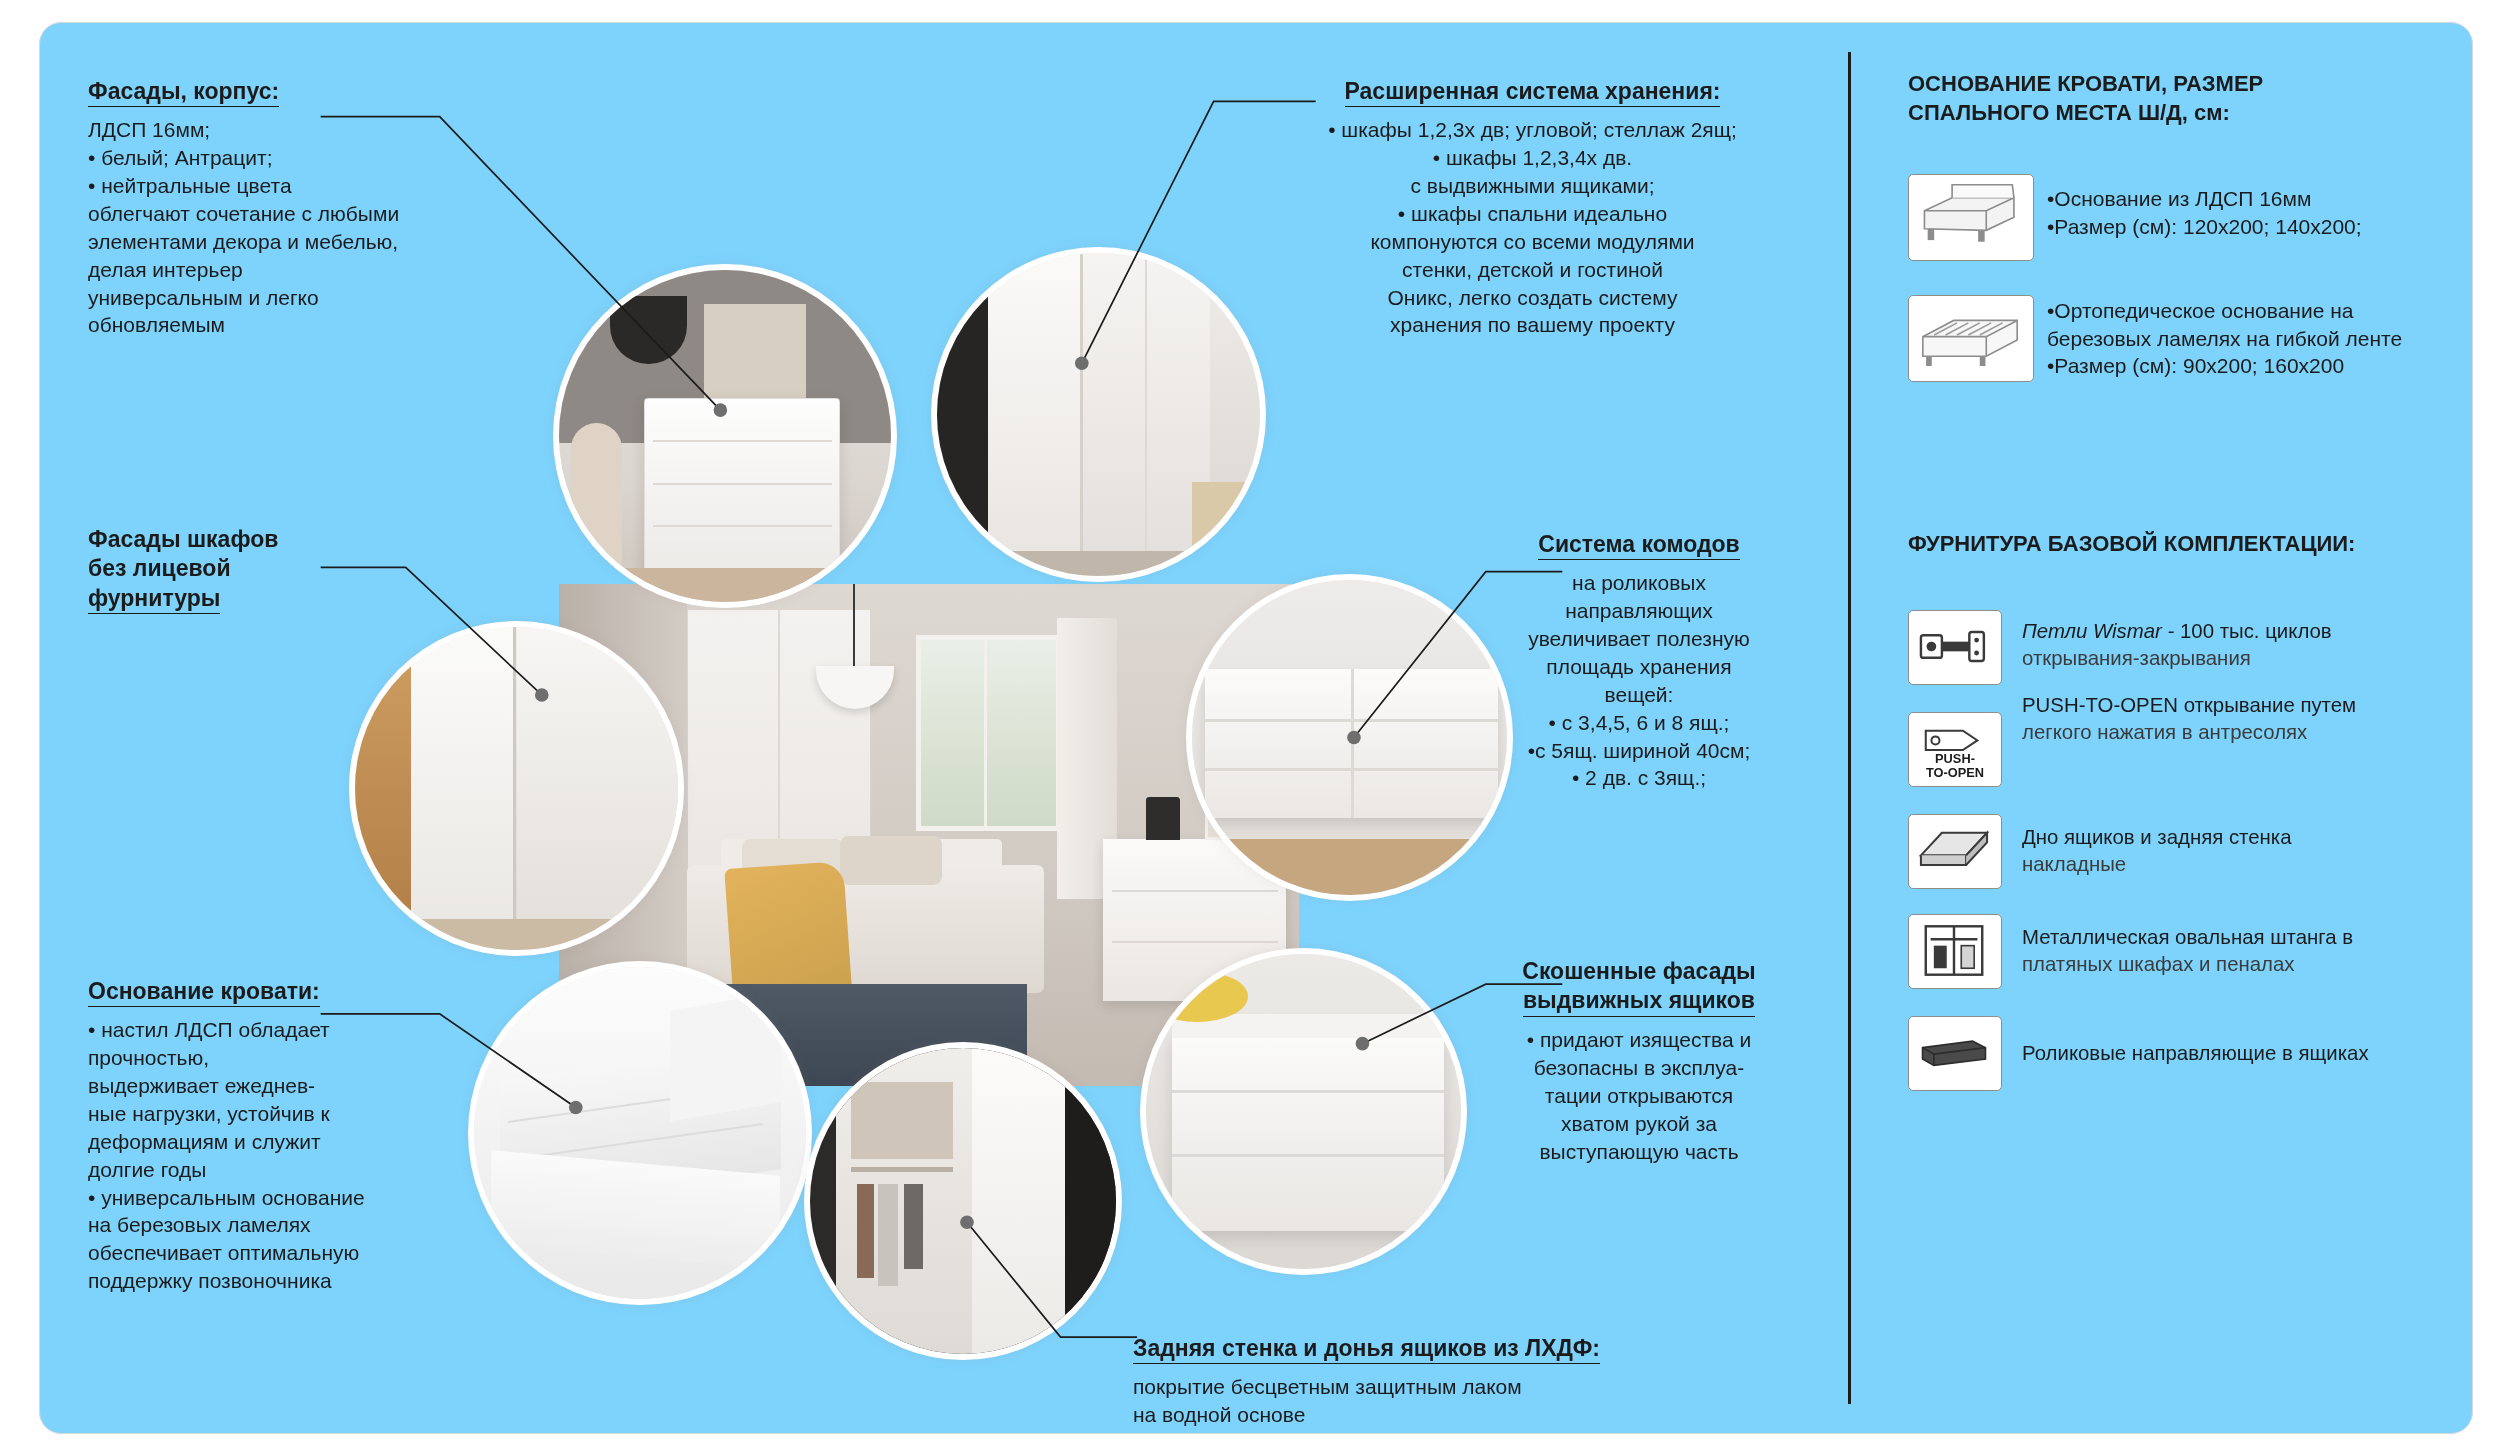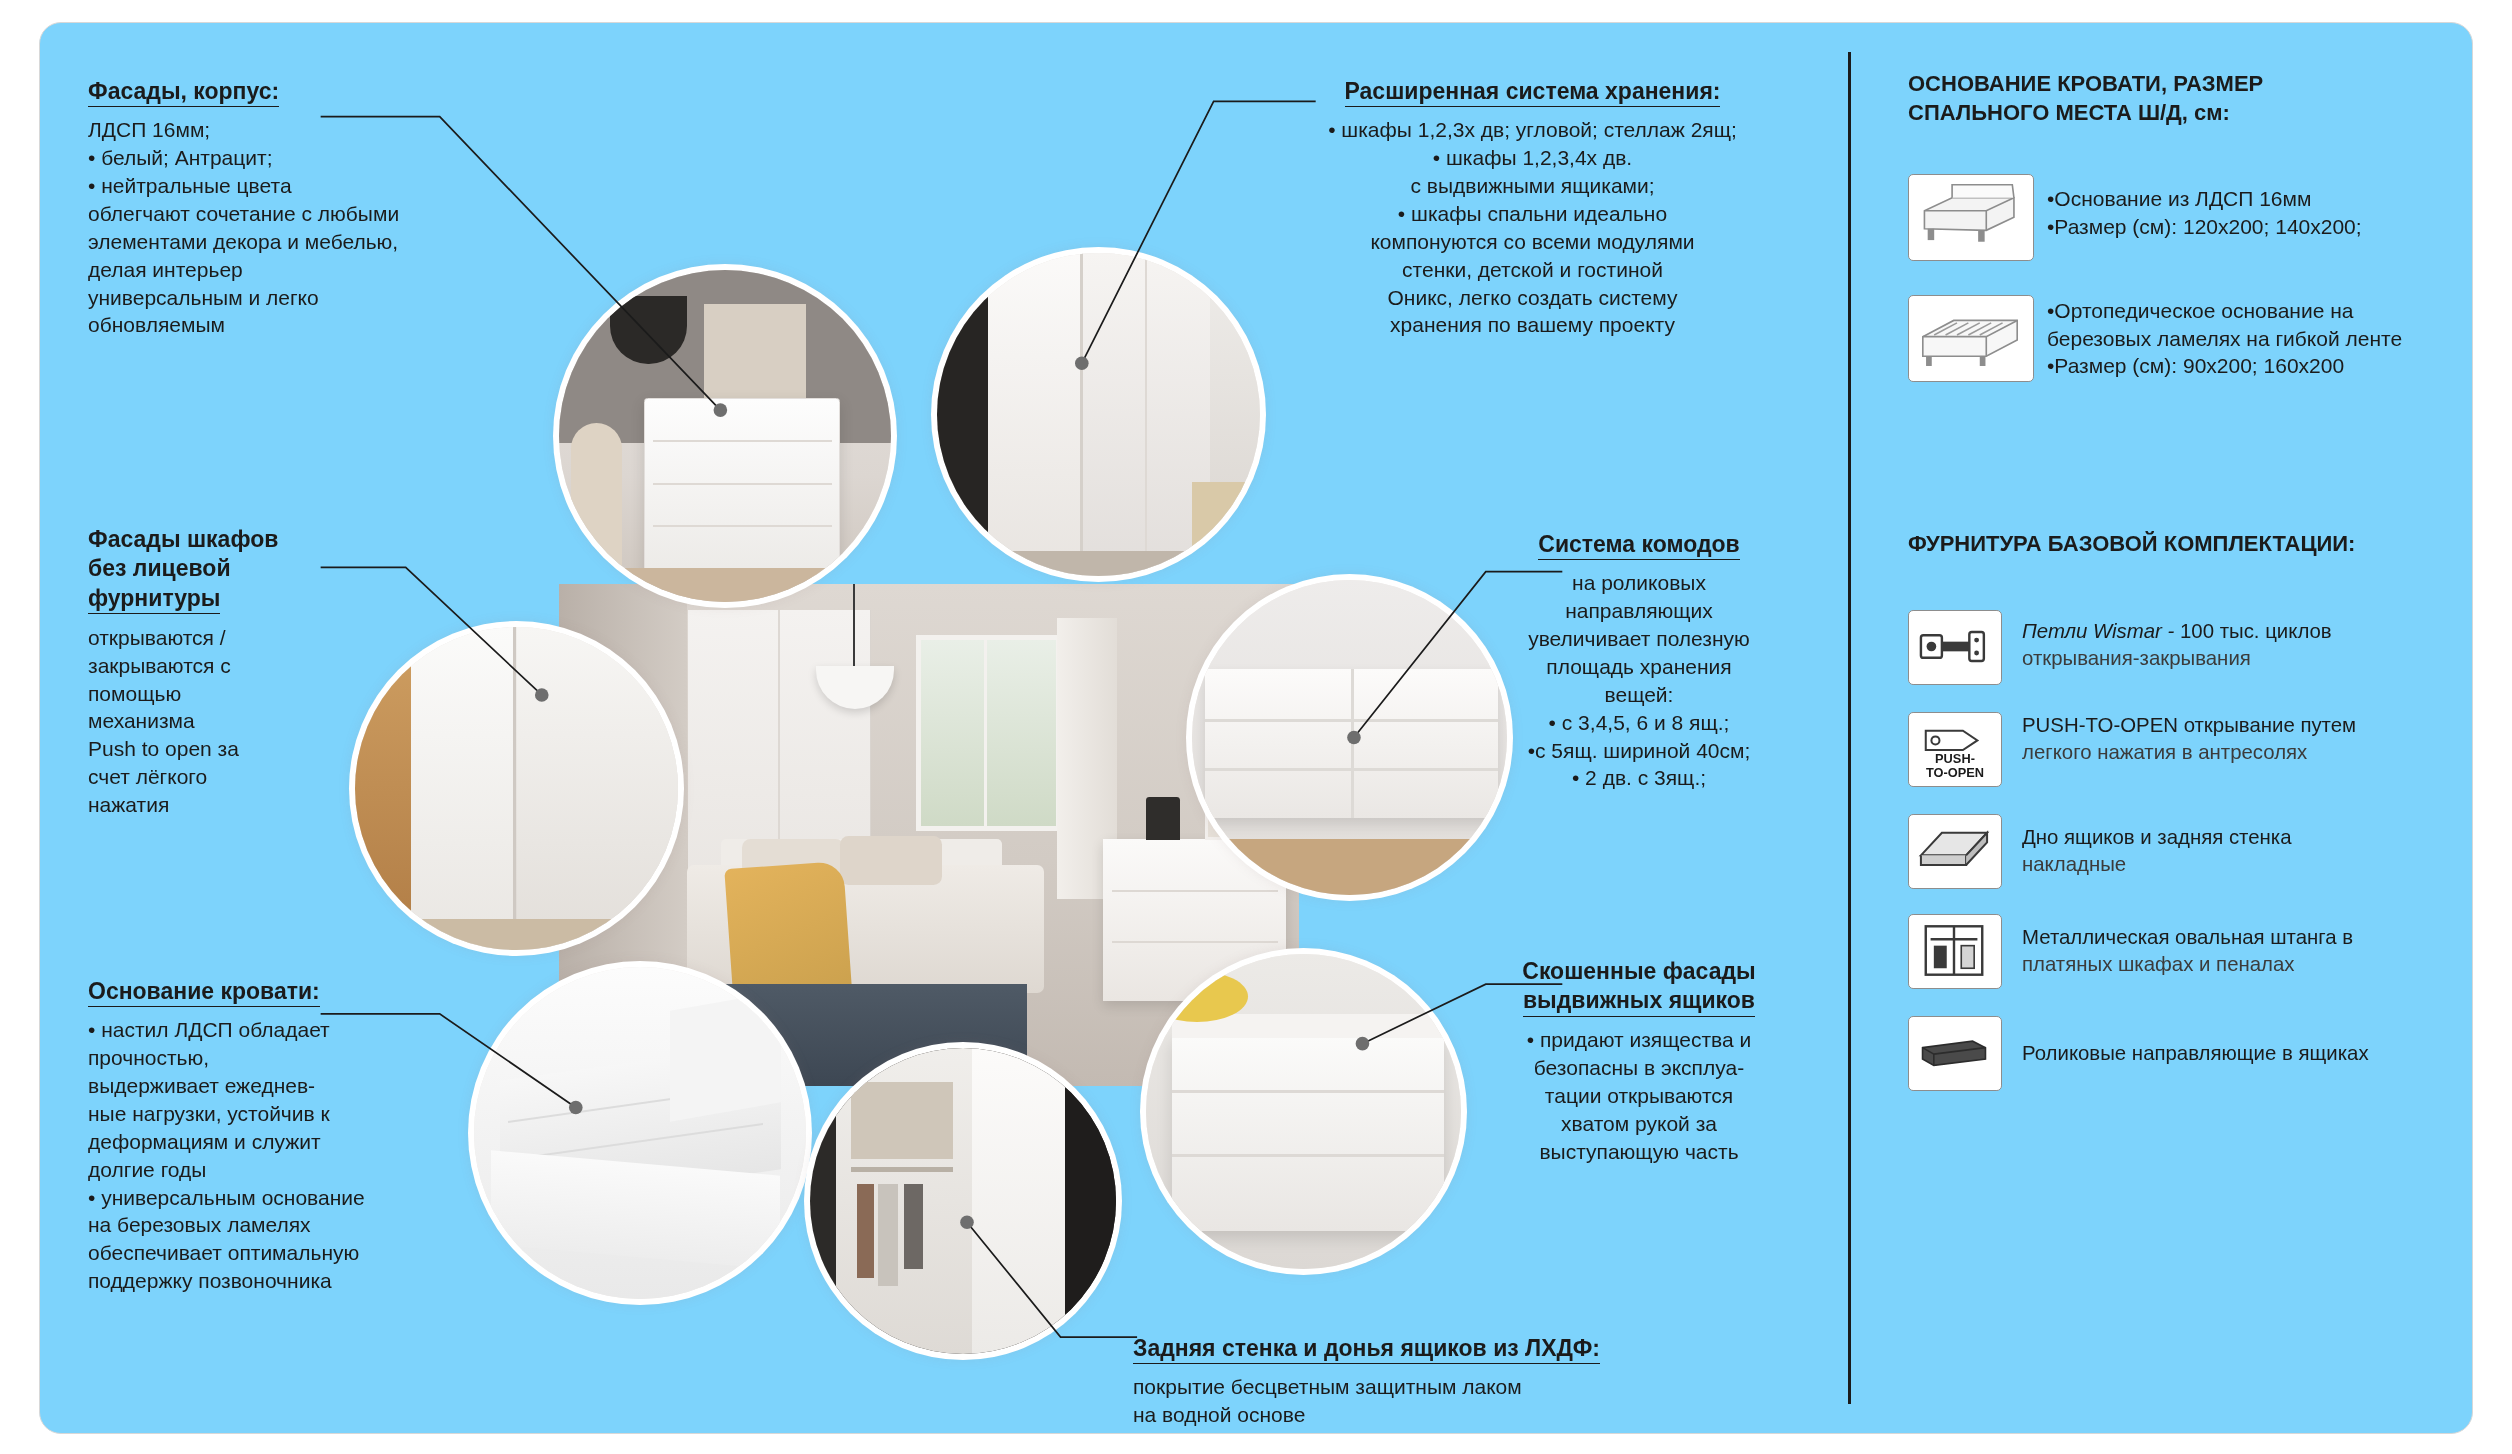--- a/index.html
+++ b/index.html
@@ -263,29 +263,20 @@
       <p>делая интерьер</p>
       <p>универсальным и легко</p>
       <p>обновляемым</p>
     </div>
   </div>
 
   <div class="tblock" style="left:48px;top:502px;width:289px;">
     <span class="hd2">Фасады шкафов</span>
     <span class="hd2">без лицевой</span>
     <span class="hd2" style="border-bottom:1.7px solid #1b1b1b;display:inline-block;">фурнитуры</span>
-    <div class="body">
-      <p>открываются /</p>
-      <p>закрываются с</p>
-      <p>помощью</p>
-      <p>механизма</p>
-      <p>Push to open за</p>
-      <p>счет лёгкого</p>
-      <p>нажатия</p>
-    </div>
   </div>
 
   <div class="tblock" style="left:48px;top:953px;width:400px;">
     <span class="hd">Основание кровати:</span>
     <div class="body">
       <p>• настил ЛДСП обладает</p>
       <p>прочностью,</p>
       <p>выдерживает ежеднев-</p>
       <p>ные нагрузки, устойчив к</p>
       <p>деформациям и служит</p>
@@ -411,21 +402,21 @@
   <div class="spec-ico" style="left:1868px;top:689px;width:94px;height:75px;">
     <svg viewBox="0 0 110 88" width="90" height="71">
       <path d="M20 22 L66 22 L84 34 L66 46 L20 46 Z" fill="#fff" stroke="#3a3a3a" stroke-width="2.5"></path>
       <circle cx="32" cy="34" r="5" fill="none" stroke="#3a3a3a" stroke-width="2.5"></circle>
     </svg>
     <div style="position:absolute;left:0;top:39px;width:100%;text-align:center;font-size:12.8px;font-weight:bold;line-height:1.12;">
       <div>PUSH-</div>
       <div>TO-OPEN</div>
     </div>
   </div>
-  <div class="fur-txt" style="left:1982px;top:689px;width:476px;">
+  <div class="fur-txt" style="left:1982px;top:669px;width:476px;">
     <div><span>PUSH-TO-OPEN</span><span> открывание путем</span></div>
     <div class="dim">легкого нажатия в антресолях</div>
   </div>
 
   <div class="spec-ico" style="left:1868px;top:791px;width:94px;height:75px;">
     <svg viewBox="0 0 110 88" width="90" height="71">
       <path d="M14 50 L40 22 L96 22 L70 50 Z" fill="#e6e6e6" stroke="#3a3a3a" stroke-width="2.5"></path>
       <path d="M14 50 L14 62 L70 62 L70 50" fill="#cfcfcf" stroke="#3a3a3a" stroke-width="2.5"></path>
       <path d="M70 50 L96 22 L96 34 L70 62" fill="#bdbdbd" stroke="#3a3a3a" stroke-width="2.5"></path>
     </svg>

